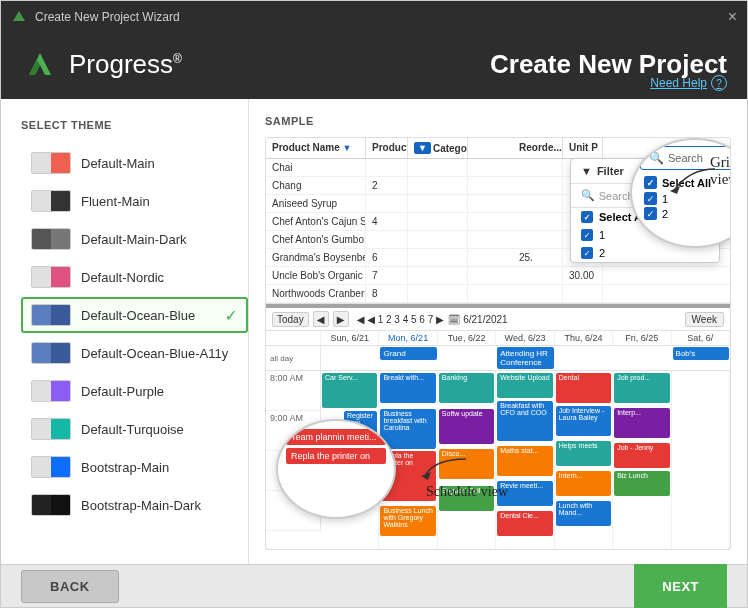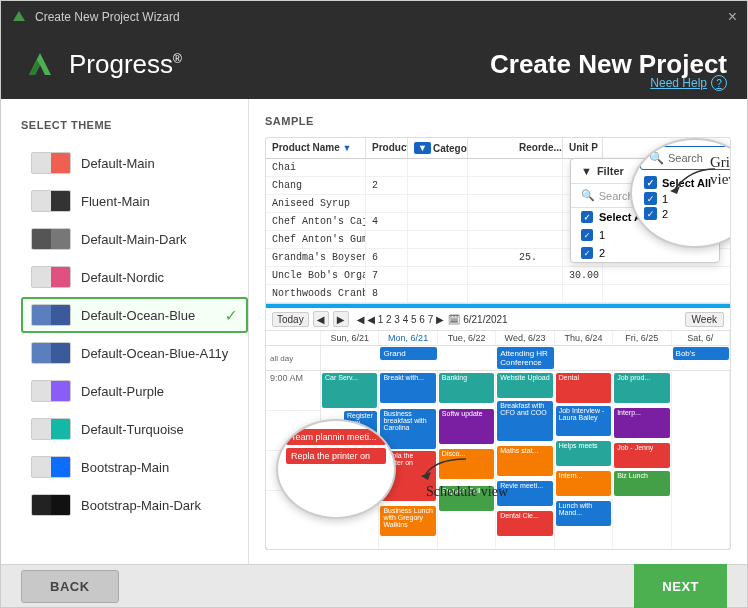--- a/index.html
+++ b/index.html
@@ -176,21 +176,21 @@
     }
 
     
     .sample-container {
       width: 100%;
       height: calc(100% - 20px);
       border: 1px solid #ddd;
       border-radius: 3px;
       overflow: hidden;
       position: relative;
-      background: #0ea5e9;
+      background: #a3a3a3;
     }
 
     
     .grid-view {
       background: #fff;
       border-bottom: 1px solid #e0e0e0;
     }
     .grid-header {
       display: flex;
       background: #fff;
@@ -203,21 +203,20 @@
       padding: 4px 6px;
       border-right: 1px solid #e0e0e0;
       white-space: nowrap;
       overflow: hidden;
     }
     .grid-row {
       display: flex;
       border-bottom: 1px solid #f0f0f0;
       font-size: 10px;
       color: #333;
-      font-family: Liberation Mono, monospace;
     }
     .grid-cell {
       padding: 3px 6px;
       border-right: 1px solid #f0f0f0;
       white-space: nowrap;
       overflow: hidden;
     }
 
     
     .filter-popup {
@@ -792,20 +791,21 @@
             <div></div>
             <div></div>
             <div>
               <div class="allday-event" style="background:#1976d2;">Bob's</div>
             </div>
           </div>
 
           <div class="schedule-body">
 
             <div class="schedule-time-col">
+              <div class="schedule-time-slot">8:00 AM</div>
               <div class="schedule-time-slot">9:00 AM</div>
               <div class="schedule-time-slot"></div>
               <div class="schedule-time-slot"></div>
             </div>
 
             <div class="schedule-day-col">
               <div class="schedule-event" style="background:#26a69a;top:2px;height:35px;font-size:7px;">Car Serv...</div>
               <div class="schedule-event" style="background:#1976d2;top:40px;height:60px;font-size:7px;left:40%;">Register new</div>
               <div class="schedule-event" style="background:#e53935;top:70px;height:50px;font-size:7px;">Team plannin meeti...</div>
             </div>

